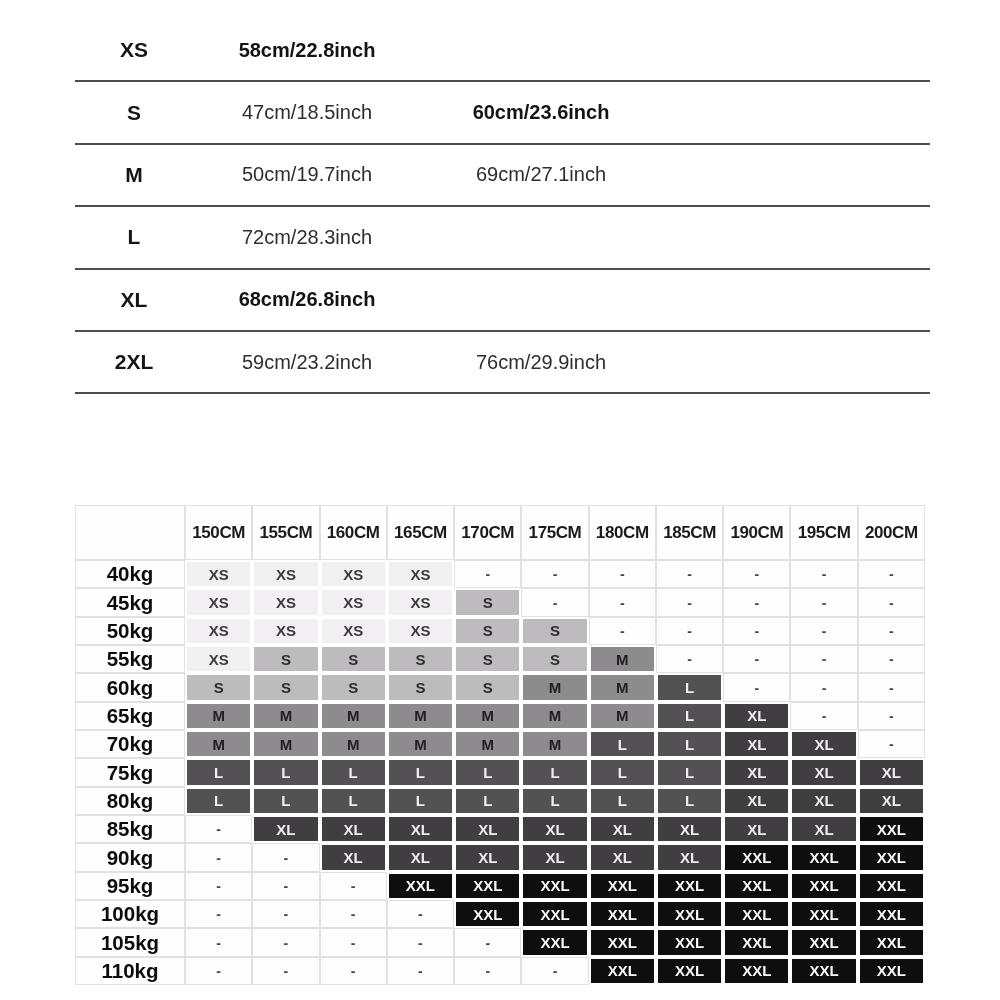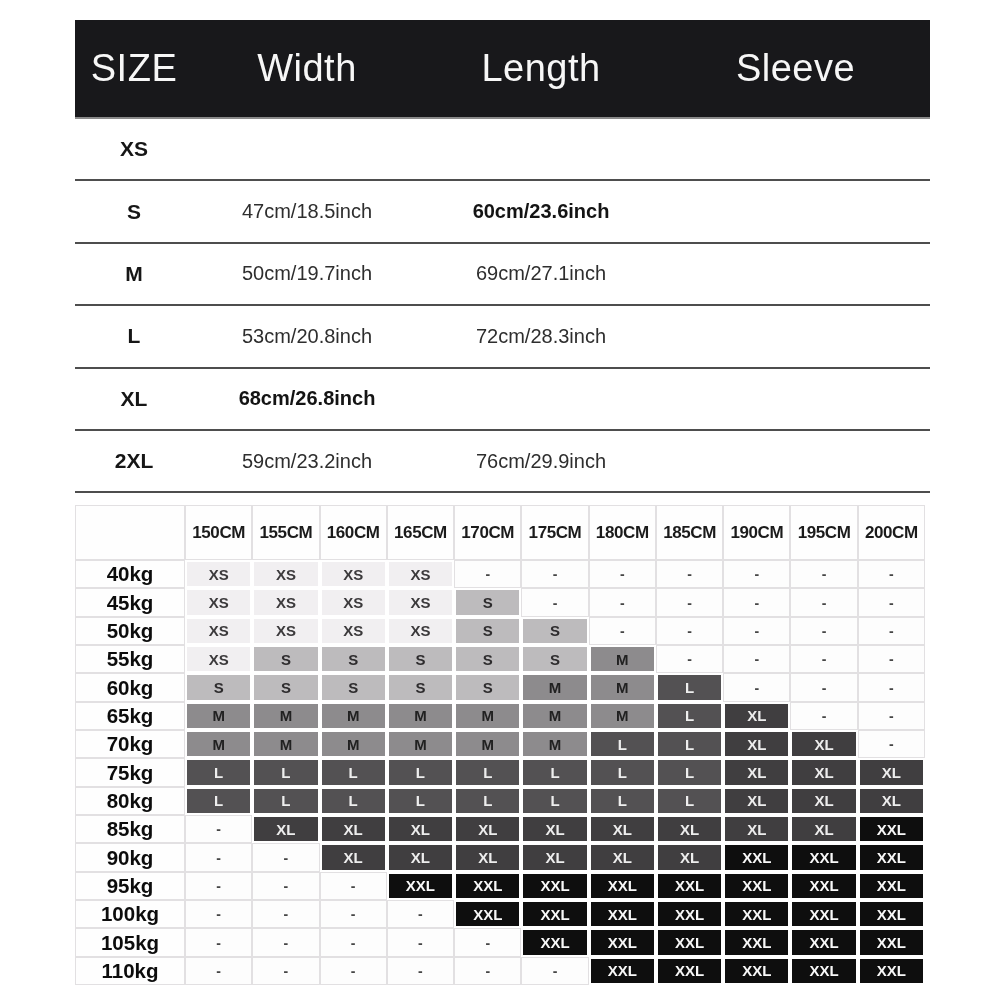--- a/index.html
+++ b/index.html
@@ -68,43 +68,37 @@
   .fcell.dash    { font-weight: 700; font-size: 14px; }
   .fcell.hheader { font-weight: 700; font-size: 17px; color: #1b1b1b; letter-spacing: -0.4px; }
   .fcell.wlabel  { font-weight: 700; font-size: 20.5px; color: #0c0c0c; }
 </style>
 </head>
 <body>
 
 <div class="page">
 
   <section class="size-table">
-    <header class="size-header">
-      <div class="hcell">SIZE</div>
-      <div class="hcell">Width</div>
-      <div class="hcell">Length</div>
-      <div class="hcell">Sleeve</div>
-    </header>
     <div id="size-rows">
         <div class="size-row">
           <div class="cell size">XS</div>
+          <div class="cell sleeve">58cm/22.8inch</div>
         </div>
         <div class="size-row">
           <div class="cell size">S</div>
           <div class="cell width">47cm/18.5inch</div>
           <div class="cell sleeve">60cm/23.6inch</div>
         </div>
         <div class="size-row">
           <div class="cell size">M</div>
           <div class="cell width">50cm/19.7inch</div>
           <div class="cell length">69cm/27.1inch</div>
         </div>
         <div class="size-row">
           <div class="cell size">L</div>
-          <div class="cell width">53cm/20.8inch</div>
           <div class="cell length">72cm/28.3inch</div>
         </div>
         <div class="size-row">
           <div class="cell size">XL</div>
           <div class="cell sleeve">68cm/26.8inch</div>
         </div>
         <div class="size-row">
           <div class="cell size">2XL</div>
           <div class="cell width">59cm/23.2inch</div>
           <div class="cell length">76cm/29.9inch</div>

